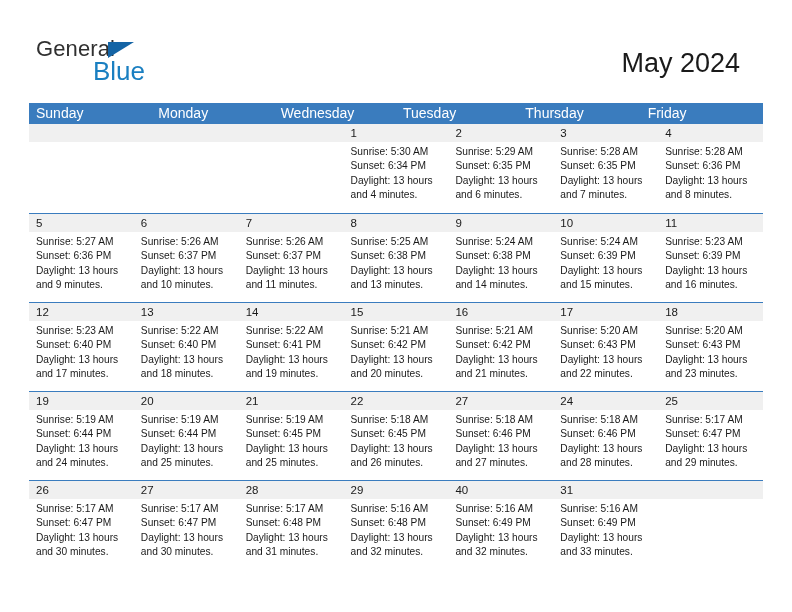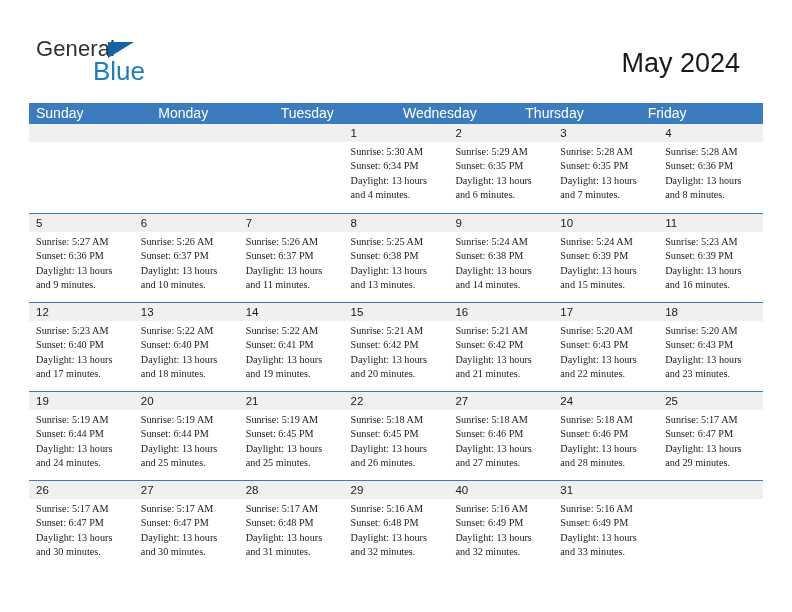--- a/index.html
+++ b/index.html
@@ -126,21 +126,20 @@
     background: #f0f0f0;
   }
   .day-num {
     font-size: 11.5px;
     color: #1a1a1a;
     line-height: 18px;
     padding-left: 7px;
   }
   .day-body {
     padding: 3px 6px 0 7px;
-    font-family: Liberation Serif, serif;
   }
   .day-line {
     font-size: 10.2px;
     line-height: 14.4px;
     color: #1a1a1a;
     white-space: nowrap;
   }
   .empty .day-num-strip {
     background: #f0f0f0;
   }
@@ -161,22 +160,22 @@
     <div class="title-block">
       <div class="cal-title">May 2024</div>
     </div>
 
   </div>
 
   <div class="calendar">
     <div class="weekdays">
         <div class="weekday">Sunday</div>
         <div class="weekday">Monday</div>
+        <div class="weekday">Wednesday</div>
         <div class="weekday">Tuesday</div>
-        <div class="weekday">Wednesday</div>
         <div class="weekday">Thursday</div>
         <div class="weekday">Friday</div>
       </div>
     <div id="weeks-container">
         <div class="week-row first">
           <div class="day-cell empty">
             <div class="day-num-strip">
               <div class="day-num"></div>
             </div>
           </div>

